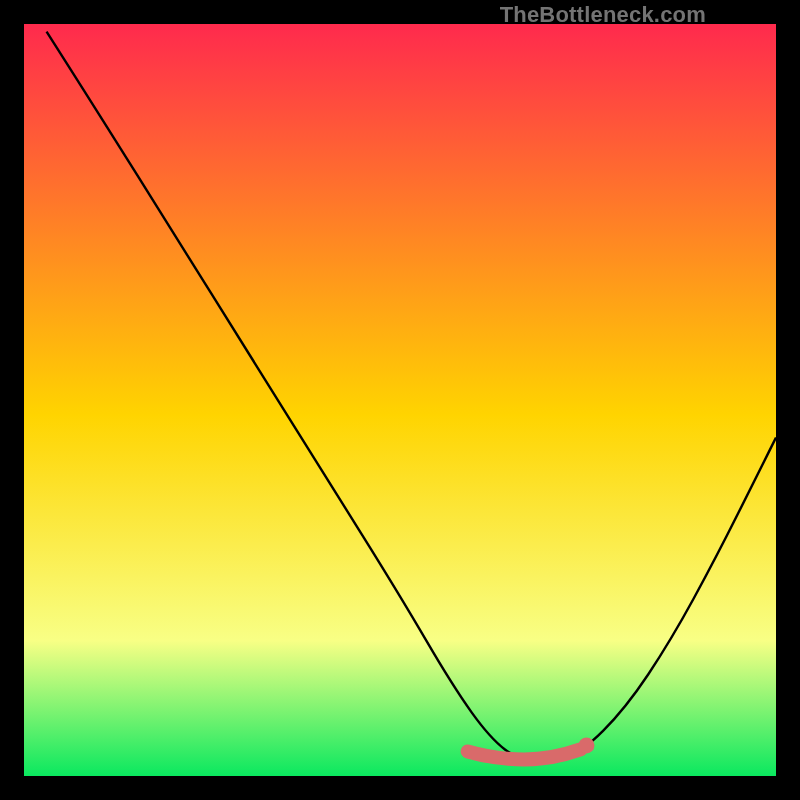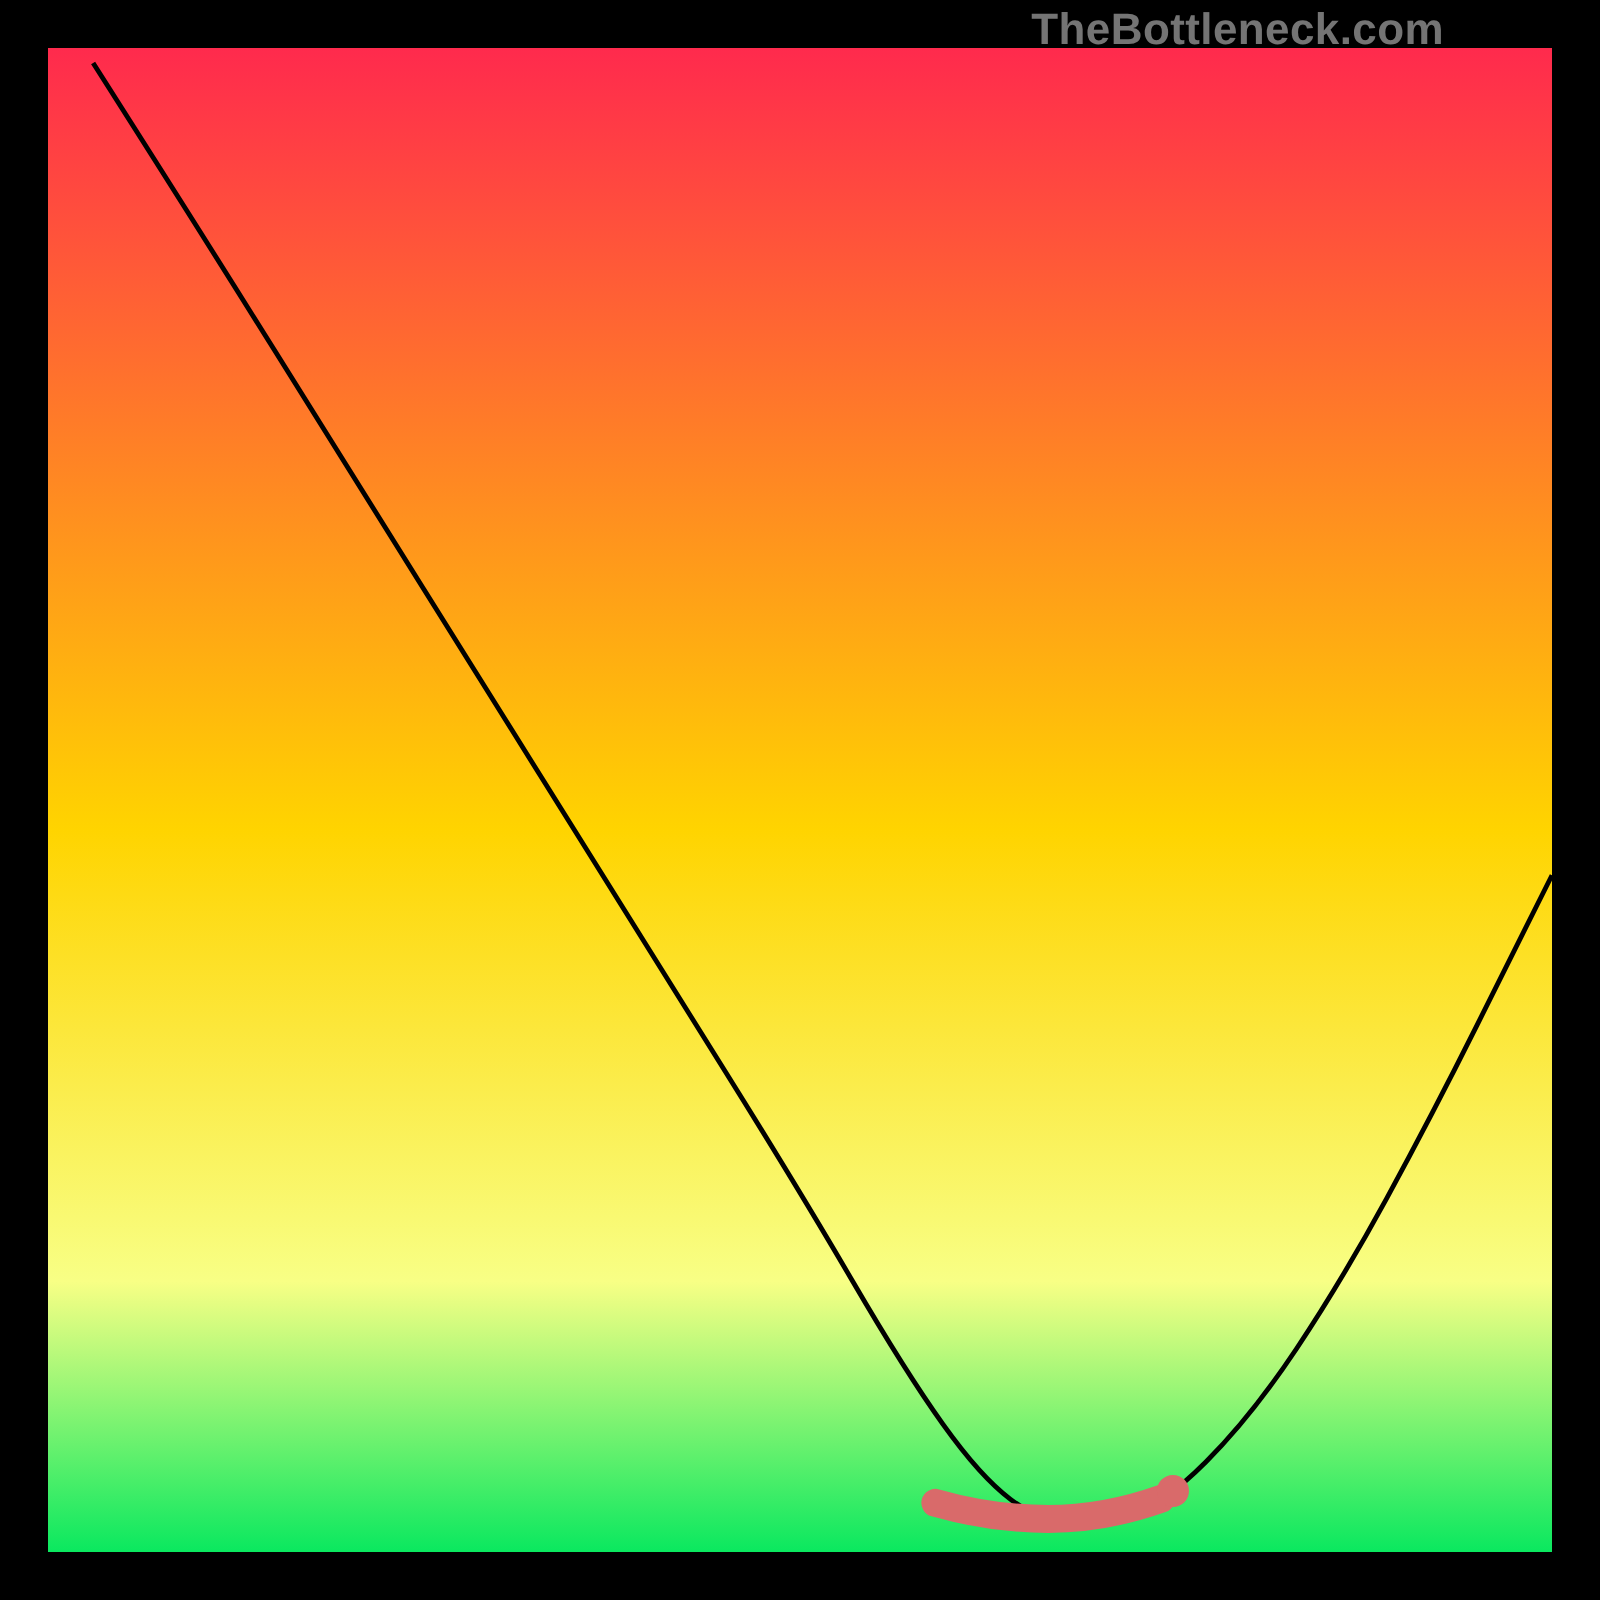--- a/index.html
+++ b/index.html
@@ -8,21 +8,20 @@
     width: 800px;
     height: 800px;
     background: #000;
     overflow: hidden;
   }
   .frame {
     position: relative;
     width: 712px;
     height: 800px;
     background: #000;
-    padding-left: 16px;
   }
   .plot {
     position: absolute;
     left: 24px;
     top: 24px;
     width: 752px;
     height: 752px;
   }
   .watermark {
     position: absolute;

